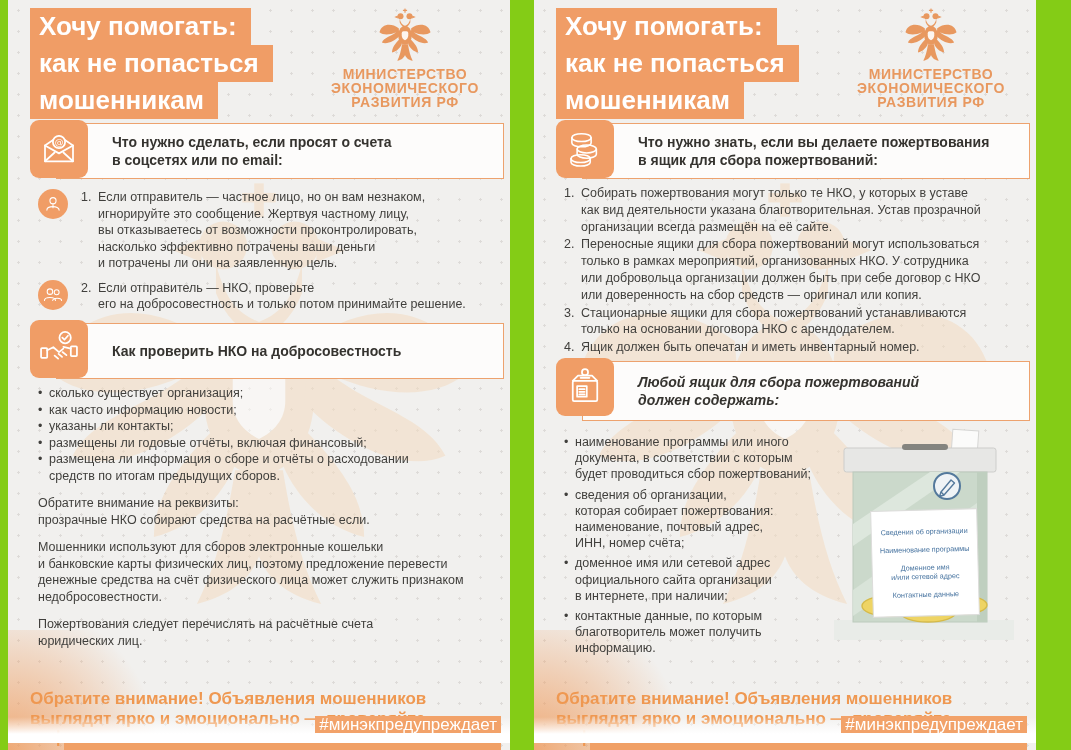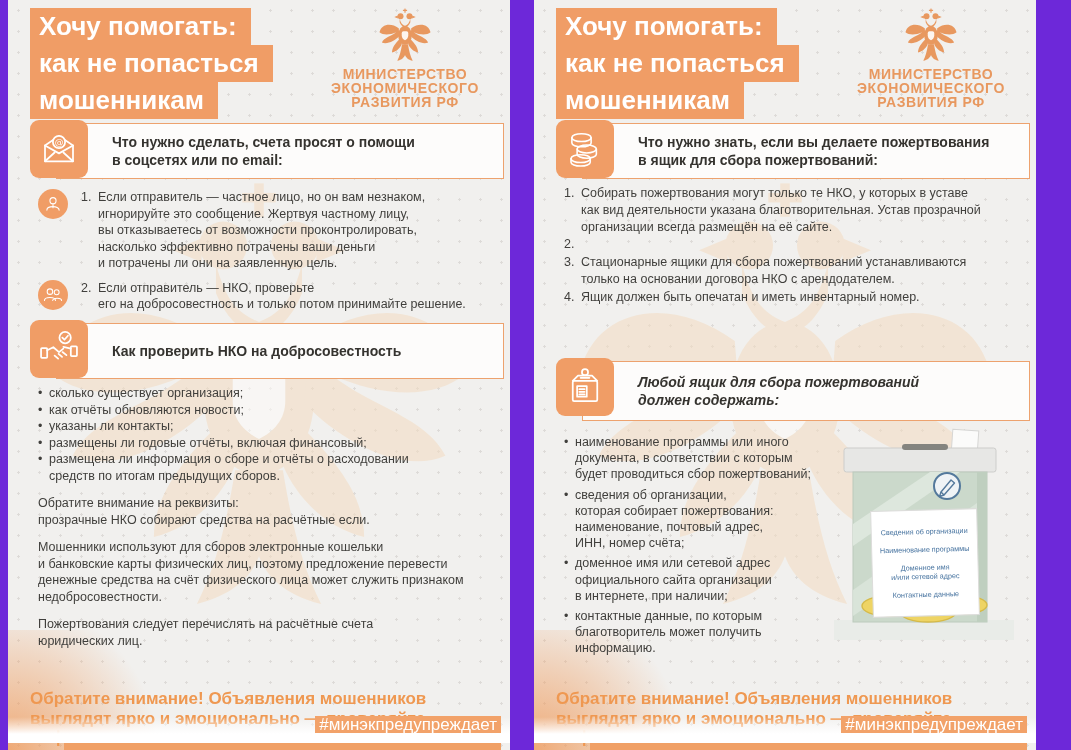--- a/index.html
+++ b/index.html
@@ -1,16 +1,16 @@
 <!DOCTYPE html>
 <html><head>
 <meta charset="utf-8">
 <style>
   html,body{margin:0;padding:0;background:#ffffff;}
-  .canvas{position:relative;width:1071px;height:750px;background:#6d28d9;overflow:hidden;
+  .canvas{position:relative;width:1071px;height:750px;background:#84cc16;overflow:hidden;
           font-family:"Liberation Sans","DejaVu Sans",sans-serif;color:#3f3e3c;}
   .page{position:absolute;top:0;width:502px;height:750px;background-color:#f1f0ee;
         background-image:radial-gradient(rgba(120,110,100,.16) 1px,transparent 1.2px);
         background-size:21px 21px;overflow:hidden;}
   .page.left{left:8px;}
   .page.right{left:534px;}
   .watermark{position:absolute;top:128px;left:12px;width:478px;height:560px;color:#f3dcc2;opacity:.55;pointer-events:none;}
   .corner-glow{position:absolute;left:0;bottom:0;width:170px;height:120px;
         background:radial-gradient(circle at 0% 100%,rgba(238,152,88,.8),rgba(238,152,88,0) 72%);}
   .bottom-band{position:absolute;left:0;right:0;bottom:7px;height:26px;
@@ -103,21 +103,21 @@
       <div class="box"></div>
       <div class="icon-sq">
         <svg width="42" height="42" viewBox="0 0 48 48" fill="none" stroke="#ffffff" stroke-width="2" stroke-linejoin="round" stroke-linecap="round">
           <path d="M8 20 L24 9 L40 20 V38 H8 Z"></path>
           <path d="M8 20 L24 29 L40 20"></path>
           <path d="M8 38 L19 28 M40 38 L29 28"></path>
           <circle cx="24" cy="16" r="7" fill="#f09d66"></circle>
           <text x="24" y="19.5" text-anchor="middle" font-size="10" fill="#ffffff" stroke="none" font-family="DejaVu Sans, sans-serif">@</text>
         </svg>
       </div>
-      <div class="stitle">Что нужно сделать, счета просят о помощи
+      <div class="stitle">Что нужно сделать, если просят о счета
 в соцсетях или по email:</div>
     </div>
 
     <div class="body" style="position:absolute;left:30px;right:14px;top:189px;">
       <div class="item-row">
         <div class="circ">
           <svg width="22" height="22" viewBox="0 0 36 36" fill="none" stroke="#ffffff" stroke-width="1.8" stroke-linecap="round">
             <circle cx="18" cy="12.5" r="5"></circle>
             <path d="M8 28 C8 20.5 28 20.5 28 28"></path>
             <path d="M18 19 v5"></path>
@@ -161,21 +161,21 @@
           <path d="M37.5 23.5 l-8.5 -2"></path>
           <path d="M19 31.5 l4 3.5 M23.5 29.5 l4 3.5 M28 27.5 l4.5 3.5"></path>
         </svg>
       </div>
       <div class="stitle">Как проверить НКО на добросовестность</div>
     </div>
 
     <div class="body" style="position:absolute;left:30px;right:16px;top:383px;">
       <ul class="blist">
         <li class="pre">сколько существует организация;</li>
-        <li class="pre">как отчёты обновляются новости;</li>
+        <li class="pre">как часто информацию новости;</li>
         <li class="pre">указаны ли контакты;</li>
         <li class="pre">размещены ли годовые отчёты, включая финансовый;</li>
         <li class="pre">размещена ли информация о сборе и отчёты о расходовании
 средств по итогам предыдущих сборов.</li>
       </ul>
       <div class="para pre">Обратите внимание на реквизиты:
 прозрачные НКО собирают средства на расчётные если.</div>
       <div class="para pre">Мошенники используют для сборов электронные кошельки
 и банковские карты физических лиц, поэтому предложение перевести
 денежные средства на счёт физического лица может служить признаком
@@ -233,20 +233,24 @@
 
     <div class="body" style="position:absolute;left:30px;right:12px;top:185px;line-height:16.8px;">
       <div class="numline" style="margin-bottom:1px;">
         <span class="num">1.</span>
         <span class="pre">Собирать пожертвования могут только те НКО, у которых в уставе
 как вид деятельности указана благотворительная. Устав прозрачной
 организации всегда размещён на её сайте.</span>
       </div>
       <div class="numline" style="margin-bottom:1px;">
         <span class="num">2.</span>
+        <span class="pre">Переносные ящики для сбора пожертвований могут использоваться
+только в рамках мероприятий, организованных НКО. У сотрудника
+или добровольца организации должен быть при себе договор с НКО
+или доверенность на сбор средств — оригинал или копия.</span>
       </div>
       <div class="numline" style="margin-bottom:1px;">
         <span class="num">3.</span>
         <span class="pre">Стационарные ящики для сбора пожертвований устанавливаются
 только на основании договора НКО с арендодателем.</span>
       </div>
       <div class="numline">
         <span class="num">4.</span>
         <span class="pre">Ящик должен быть опечатан и иметь инвентарный номер.</span>
       </div>

